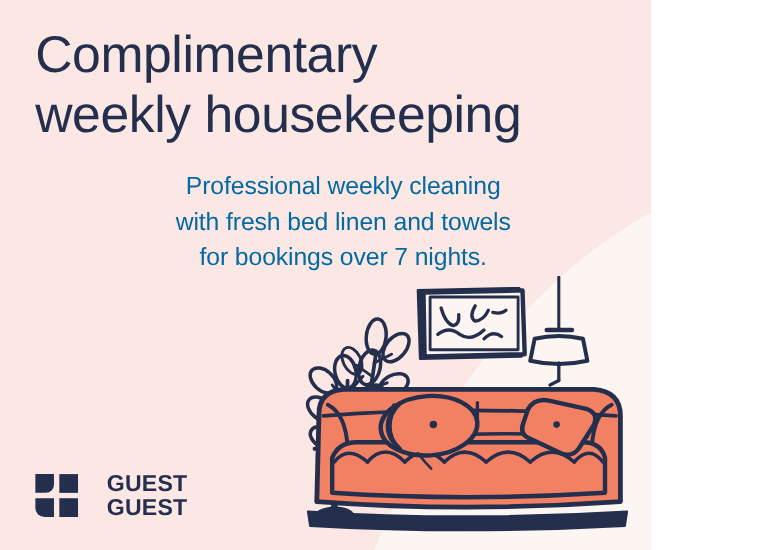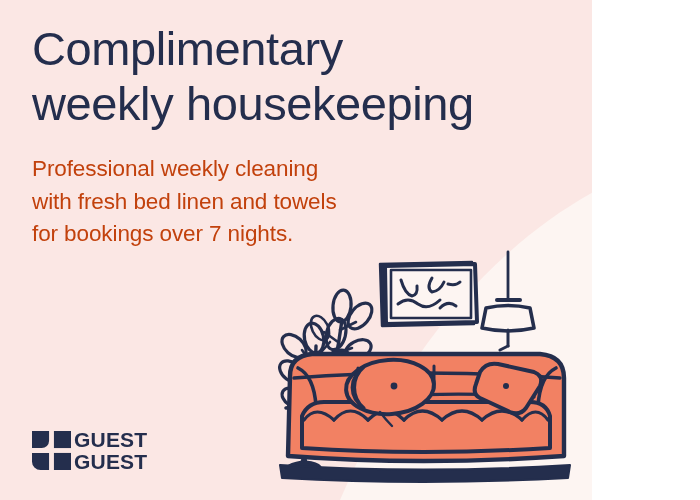--- a/index.html
+++ b/index.html
@@ -42,32 +42,33 @@
     color: #242E4D;
     letter-spacing: -0.4px;
     margin: 0;
     white-space: pre-line;
   }
   .subcopy {
     margin: 22px 0 0 0;
     font-size: 22.5px;
     line-height: 1.45;
     font-weight: 400;
-    color: #c2410c;
+    color: #0369a1;
     letter-spacing: -0.1px;
     white-space: pre-line;
+    text-align: center;
   }
   
   .logo {
     position: absolute;
     left: 32px;
     bottom: 28px;
     display: flex;
     align-items: center;
-    gap: 3px;
+    gap: 26px;
     z-index: 3;
   }
   .logo-mark {
     display: block;
     width: 39px;
     height: 39px;
   }
   .logo-words {
     display: flex;
     flex-direction: column;

